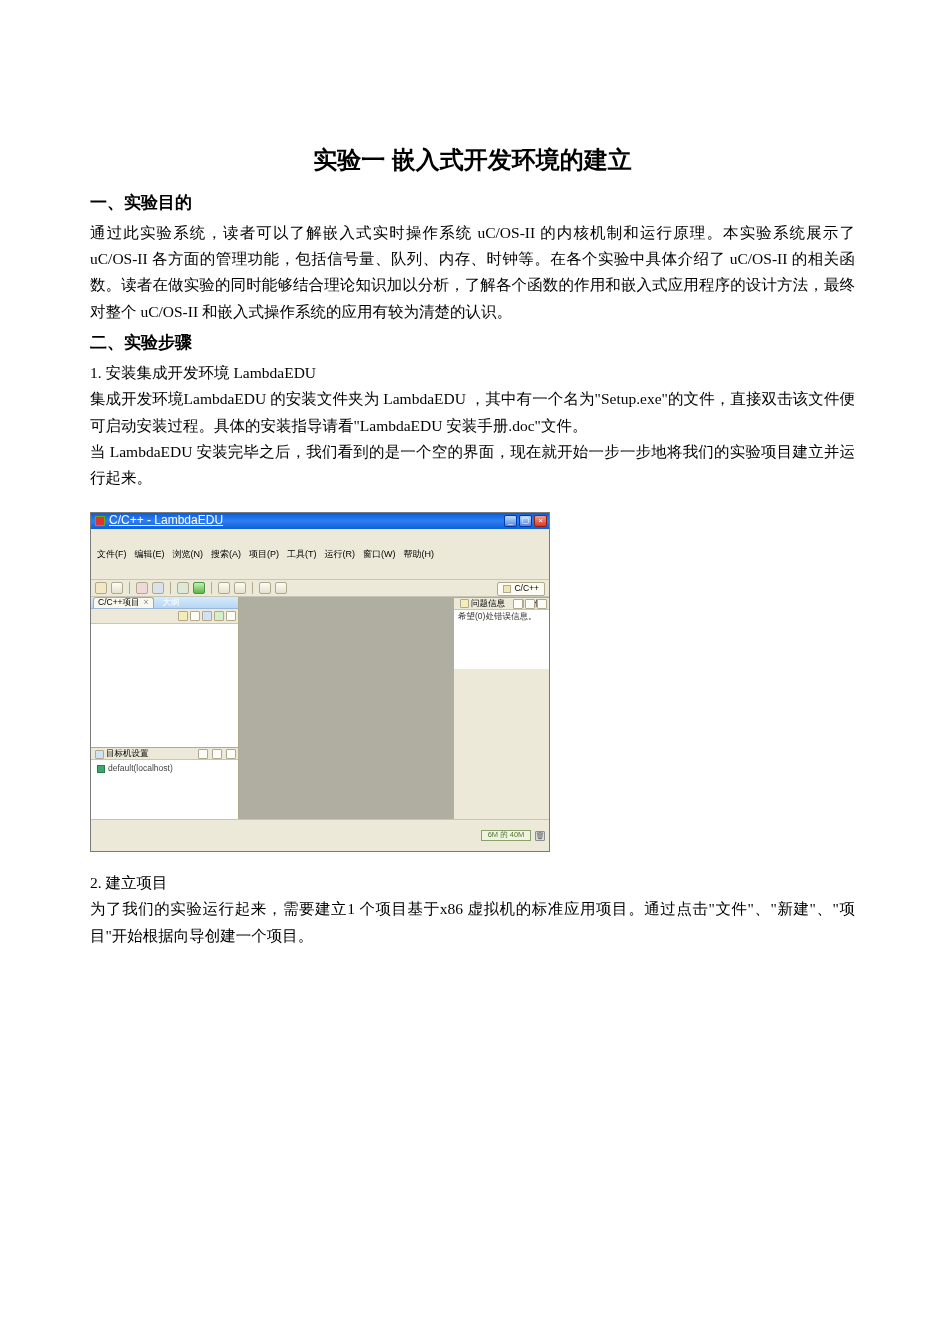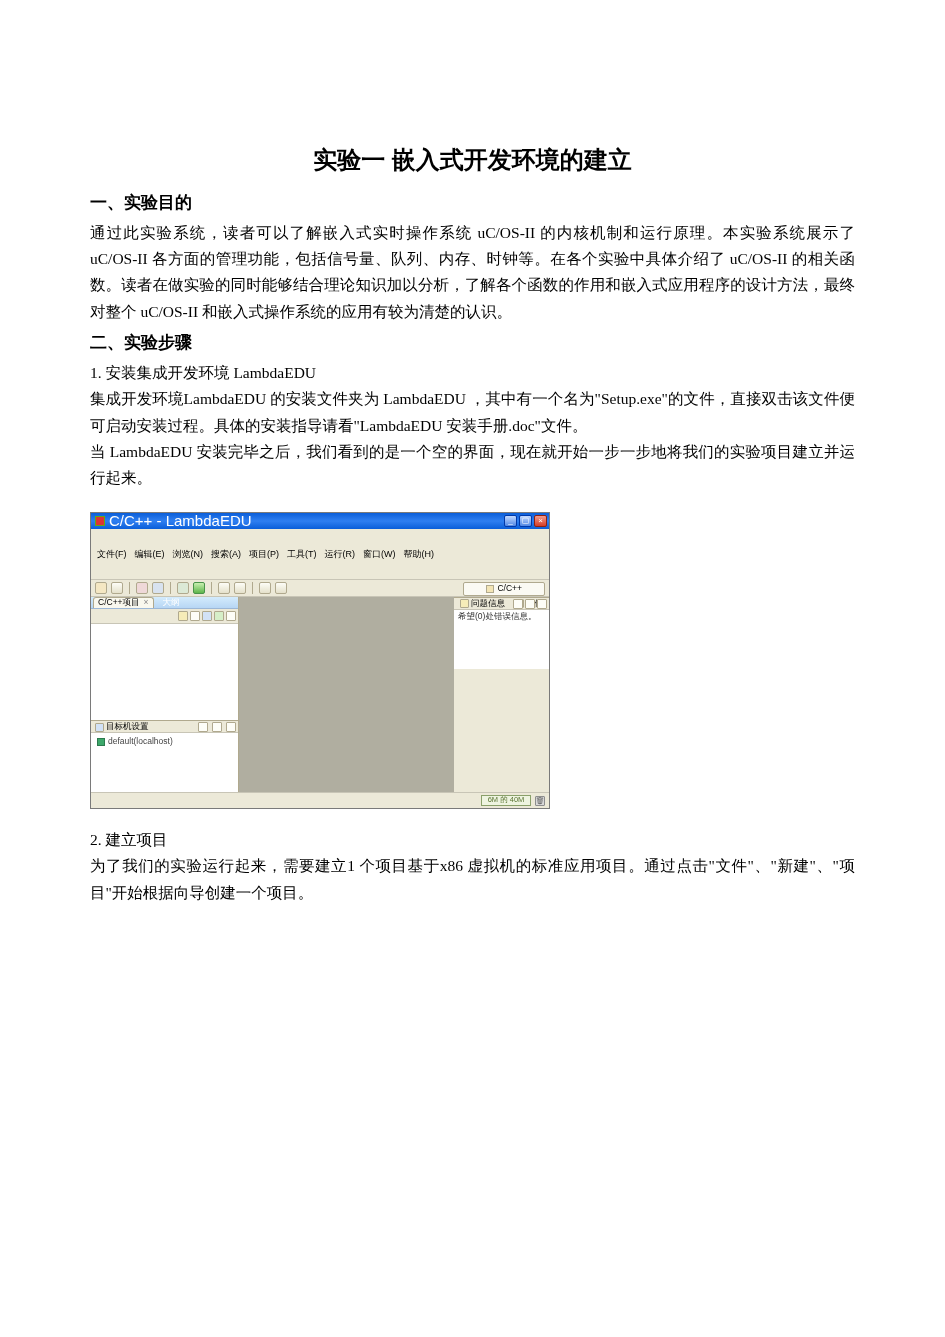--- a/index.html
+++ b/index.html
@@ -43,21 +43,21 @@
   }
   
   .tb {
     display: flex; align-items: center;
     height: 16px;
     background: linear-gradient(to bottom,#0a5ed9 0%,#2f7ff1 50%,#0a5ed9 100%);
     color: #fff;
     padding: 0 2px 0 4px;
   }
   .tb-icon { width:10px;height:10px;background:#d33;border:1px solid #6a1; margin-right:4px;}
-  .tb-title { flex:1; font-size:15px; }
+  .tb-title { flex:1; font-size:12px;text-decoration:underline; }
   .tb-btn {
     width:13px;height:12px;background:linear-gradient(to bottom,#c2d9ff,#4f87e6);
     border:1px solid #0038a8;border-radius:2px;margin-left:2px;color:#fff;
     display:flex;align-items:center;justify-content:center;font-size:8px;
   }
   .tb-close { background:linear-gradient(to bottom,#f39b8b,#d53c27);border-color:#8e1f10;}
   
   .mb { display:flex; gap:8px; padding:20px 6px; background:#ece9d8; border-bottom:1px solid #c8c5b6;}
   .mb span{font-size:9px;}
   
@@ -71,26 +71,26 @@
     width:12px;height:12px;border:1px solid #b0a98e;border-radius:2px;
     background:linear-gradient(to bottom,#fdfdf7,#e5e1cb);
   }
   .tbtn.c1{background:#f4e7c3;} .tbtn.c2{background:#dce9d6;}
   .tbtn.c3{background:#d8e2ef;} .tbtn.c4{background:#efd8d8;}
   .tbtn.green{background:linear-gradient(to bottom,#c8efb0,#5db54b);border-color:#4a934a;}
   .tsep{width:1px;height:12px;background:#b0a98e;margin:0 2px;}
   .persp-pill {
     position:absolute; right:4px; top:2px;
     display:flex;align-items:center;gap:3px;
-    padding:1px 22px;background:#fbfaf3;border:1px solid #b0a98e;border-radius:2px;
+    padding:1px 5px;background:#fbfaf3;border:1px solid #b0a98e;border-radius:2px;
     font-size:8.5px;
   }
   .persp-pill .sq{width:8px;height:8px;background:#f3e5b5;border:1px solid #b0a98e;}
   
-  .ide-body { display:flex; height:195px; background:#ece9d8; }
+  .ide-body { display:flex; height:222px; background:#ece9d8; }
   .left-col { width:148px; display:flex; flex-direction:column; border-right:1px solid #b0a98e;}
   .left-top { flex:1; display:flex; flex-direction:column; background:#fff;}
   .view-tab-row {
     display:flex;background:linear-gradient(to bottom,#d3ebfc,#b7d6f4);
     border-bottom:1px solid #9cb7d6;padding-left:2px;gap:4px;
   }
   .view-tab {
     display:flex;align-items:center;gap:2px;
     background:#f9f8ee;border:1px solid #b0a98e;border-bottom:none;
     border-radius:3px 3px 0 0;padding:0 4px;font-size:8.5px;
@@ -118,21 +118,21 @@
   .bp-tabs{
     display:flex;align-items:center;gap:6px;padding:1px 4px 0;
     background:#ece9d8;border-bottom:1px solid #c8c5b6;position:relative;
   }
   .bp-tab{display:flex;gap:2px;align-items:center;font-size:8.5px;padding:0 2px;}
   .bp-ctl{position:absolute;right:2px;top:1px;display:flex;gap:2px;}
   .bp-msg{font-size:8.5px;padding:2px 4px;color:#333;}
   .bp-empty{flex:1;background:#fff;}
   .status-bar{
     display:flex;justify-content:flex-end;align-items:center;
-    height:16px;background:#ece9d8;border-top:1px solid #c8c5b6;padding-right:4px;gap:4px;
+    height:32px;background:#ece9d8;border-top:1px solid #c8c5b6;padding-right:4px;gap:4px;
   }
   .mem-box{
     width:50px;height:11px;border:1px solid #8aa06a;background:#eef4e0;
     display:flex;align-items:center;justify-content:center;font-size:7.5px;color:#5a7433;
   }
   .trash{width:10px;height:10px;border:1px solid #8d8d8d;border-radius:1px;background:#d9d9d9;display:flex;align-items:center;justify-content:center;font-size:7px;color:#666;}
 </style>
 </head>
 <body>
 

